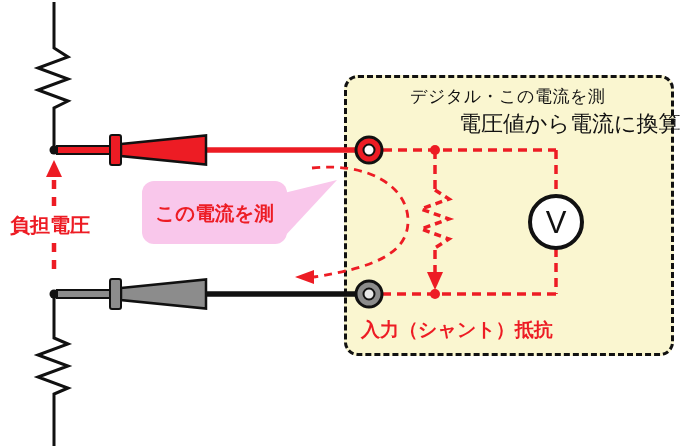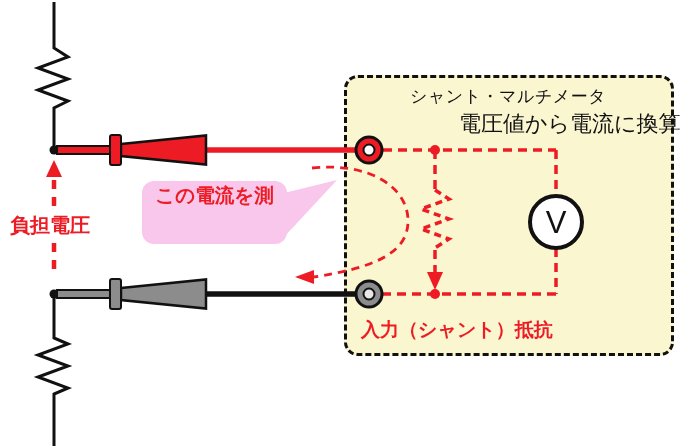--- a/index.html
+++ b/index.html
@@ -27,21 +27,21 @@
   .no-f{fill:none;}
   
   .txt{position:absolute;white-space:nowrap;}
   .mm-title{left:410px;top:85px;font-size:17px;color:var(--black,#111);letter-spacing:.5px;}
   .mm-sub{left:459px;top:109px;font-size:22px;color:var(--black,#111);}
   .shunt-label{left:361px;top:317px;font-size:19px;font-weight:600;color:var(--red,#ED1C24);}
   .burden-label{left:10px;top:212px;font-size:20px;font-weight:600;color:var(--red,#ED1C24);}
   .bubble{
     position:absolute;left:142px;top:181px;width:145px;height:63px;
     background:var(--bubble-pink,#F9C7EB);border-radius:12px;
-    display:flex;flex-direction:column;align-items:center;
+    display:flex;flex-direction:column;align-items:center;justify-content:center;
     color:var(--red,#ED1C24);font-size:19.5px;font-weight:600;line-height:28px;
   }
   .vm-letter{font-size:31px;fill:var(--black,#111);font-family:"Liberation Sans",sans-serif;}
 </style>
 </head>
 <body>
 
 <div class="stage">
 
   <div class="mm-box"></div>
@@ -101,21 +101,21 @@
     <g>
       <circle class="f-red s-blk" cx="369" cy="150" r="13" stroke-width="3"></circle>
       <circle class="f-wht s-blk" cx="369" cy="150" r="5.5" stroke-width="2"></circle>
     </g>
     <g>
       <circle class="f-gray s-blk" cx="369" cy="294" r="13" stroke-width="3"></circle>
       <circle cx="369" cy="294" r="5.5" fill="#e8e8e8" class="s-blk" stroke-width="2"></circle>
     </g>
   </svg>
 
-  <div class="txt mm-title">シャント・マルチメータ</div>
+  <div class="txt mm-title">デジタル・この電流を測</div>
   <div class="txt mm-sub">電圧値から電流に換算</div>
   <div class="txt shunt-label">入力（シャント）抵抗</div>
   <div class="txt burden-label">負担電圧</div>
 
   <div class="bubble">
     <span>この電流を測</span>
   </div>
 
 </div>
 

